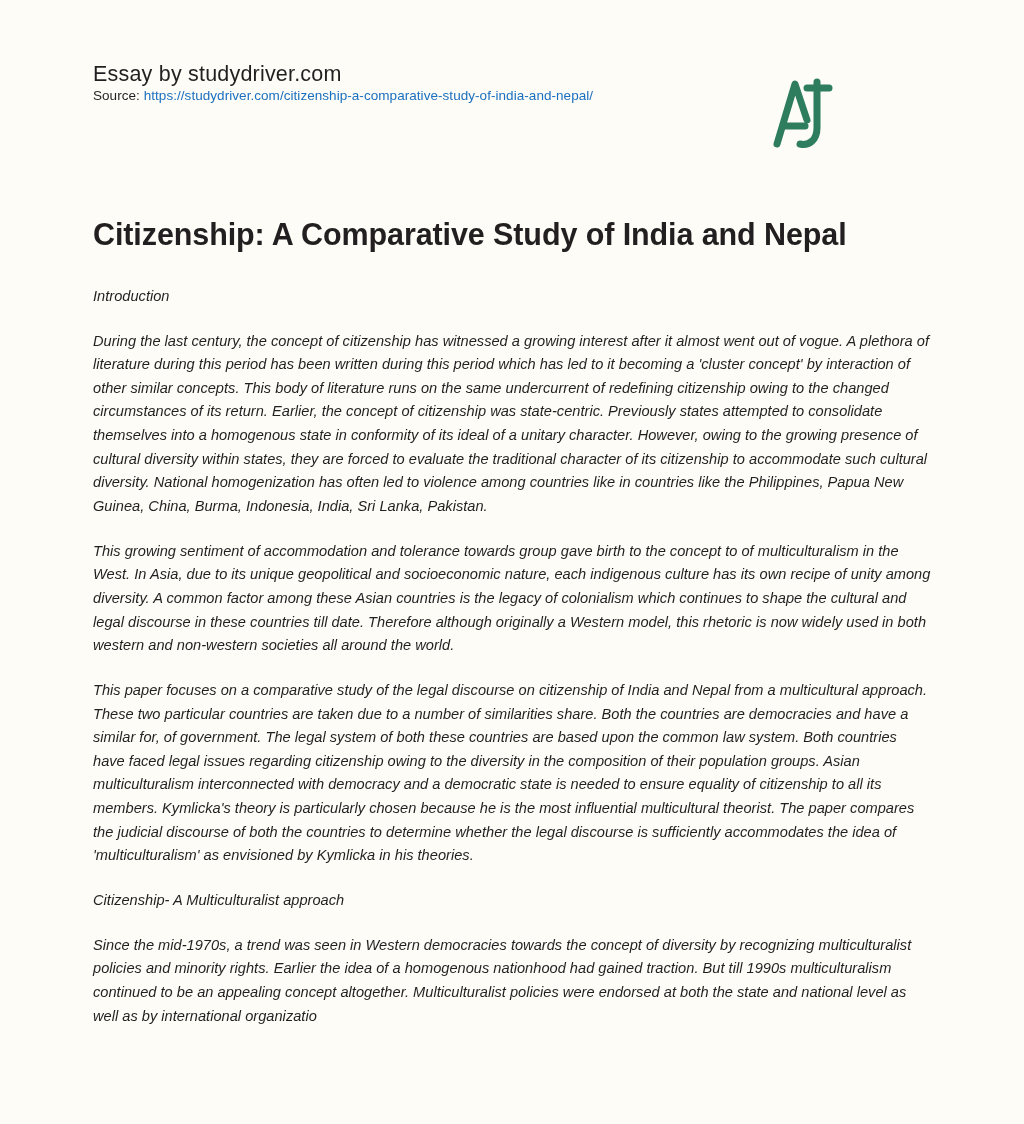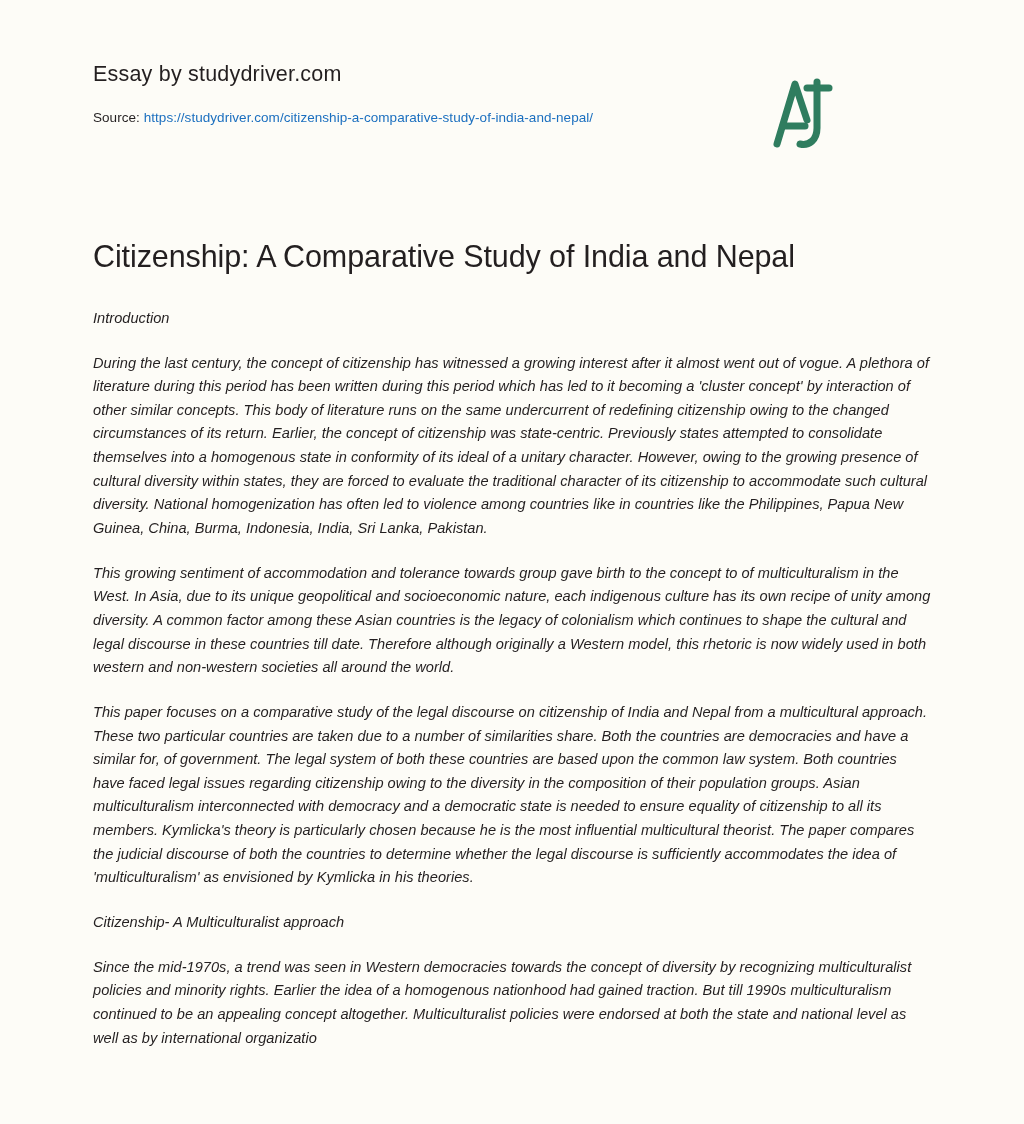--- a/index.html
+++ b/index.html
@@ -28,21 +28,20 @@
   .essay-by {
     font-size: 21.5px;
     color: #231f20;
     letter-spacing: 0.2px;
     line-height: 1.2;
   }
   .essay-by .brand {
     font-weight: normal;
   }
   .source-line {
-    margin-top: 22px;
     font-size: 13.5px;
     color: #231f20;
     letter-spacing: 0.05px;
   }
   .source-label {
     color: #231f20;
   }
   .source-url {
     color: #1b6fbf;
     text-decoration: none;
@@ -55,21 +54,21 @@
     width: 96px;
     height: 96px;
   }
   .logo svg {
     display: block;
   }
   h1.title {
     margin: 0;
     padding-top: 112px;
     font-size: 30.5px;
-    font-weight: normal;
+    font-weight: bold;
     letter-spacing: -0.1px;
     color: #231f20;
     line-height: 1.25;
   }
   .body-copy {
     padding-top: 32px;
     font-style: italic;
   }
   .body-copy p {
     margin: 0 0 21px 0;

